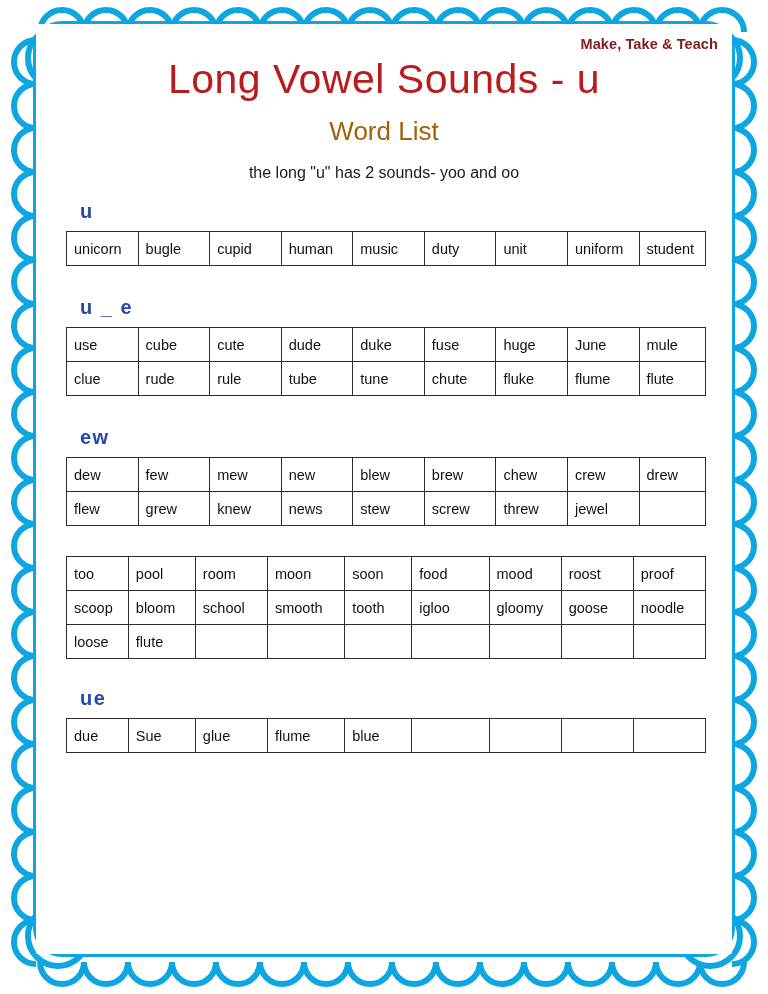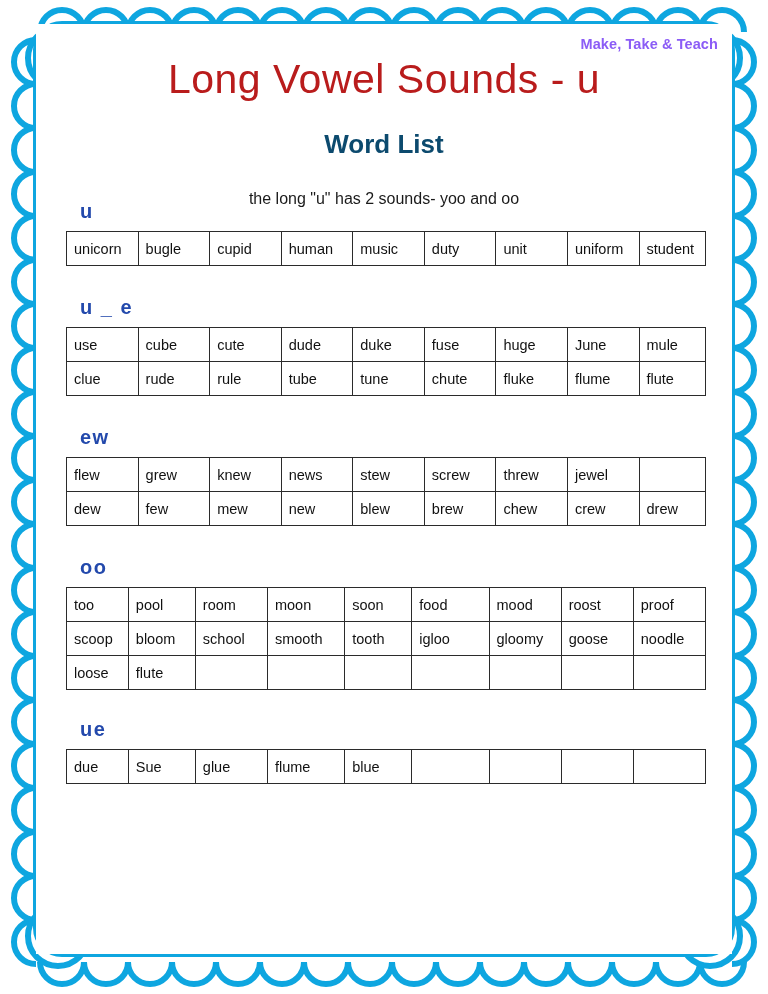--- a/index.html
+++ b/index.html
@@ -43,42 +43,42 @@
   }
 
   
   .brand {
     position: absolute;
     right: 14px;
     top: 12px;
     font-size: 14.5px;
     font-weight: bold;
     letter-spacing: 0.1px;
-    color: #8b5cf6;
+    color: #7f1d1d;
     white-space: nowrap;
   }
 
   
   .title {
     margin: 0;
     padding-top: 34px;
     text-align: center;
     font-size: 41px;
     font-weight: normal;
     letter-spacing: 0.5px;
     color: #b91c1c;
     line-height: 1.05;
   }
   .subtitle {
-    margin: 16px;
+    margin: 3px;
     padding-top: 14px;
     text-align: center;
     font-size: 26px;
-    font-weight: bold;
-    color: #0c4a6e;
+    font-weight: normal;
+    color: #a16207;
     line-height: 1.05;
   }
   .note {
     margin: 0;
     padding-top: 16px;
     text-align: center;
     font-size: 16px;
     font-weight: normal;
     color: #1a1a1a;
   }
@@ -325,46 +325,45 @@
               <col style="width: 11.2%;">
               <col style="width: 11.2%;">
               <col style="width: 11.2%;">
               <col style="width: 11.2%;">
               <col style="width: 11.2%;">
               <col style="width: 11.2%;">
               <col style="width: 10.4%;">
             </colgroup>
             <tbody>
               <tr>
-                <td>flew</td>
-                <td>grew</td>
-                <td>knew</td>
-                <td>news</td>
-                <td>stew</td>
-                <td>screw</td>
-                <td>threw</td>
-                <td>jewel</td>
-                <td></td>
-              </tr>
-              <tr>
                 <td>dew</td>
                 <td>few</td>
                 <td>mew</td>
                 <td>new</td>
                 <td>blew</td>
                 <td>brew</td>
                 <td>chew</td>
                 <td>crew</td>
                 <td>drew</td>
               </tr>
+              <tr>
+                <td>flew</td>
+                <td>grew</td>
+                <td>knew</td>
+                <td>news</td>
+                <td>stew</td>
+                <td>screw</td>
+                <td>threw</td>
+                <td>jewel</td>
+                <td></td>
+              </tr>
             </tbody>
           </table>
         </div>
         <div class="section sec-oo">
-          <div class="section-label">oo</div>
           <table class="wordtable">
             <colgroup>
               <col style="width: 9.6%;">
               <col style="width: 10.4%;">
               <col style="width: 11.2%;">
               <col style="width: 12%;">
               <col style="width: 10.4%;">
               <col style="width: 12%;">
               <col style="width: 11.2%;">
               <col style="width: 11.2%;">

